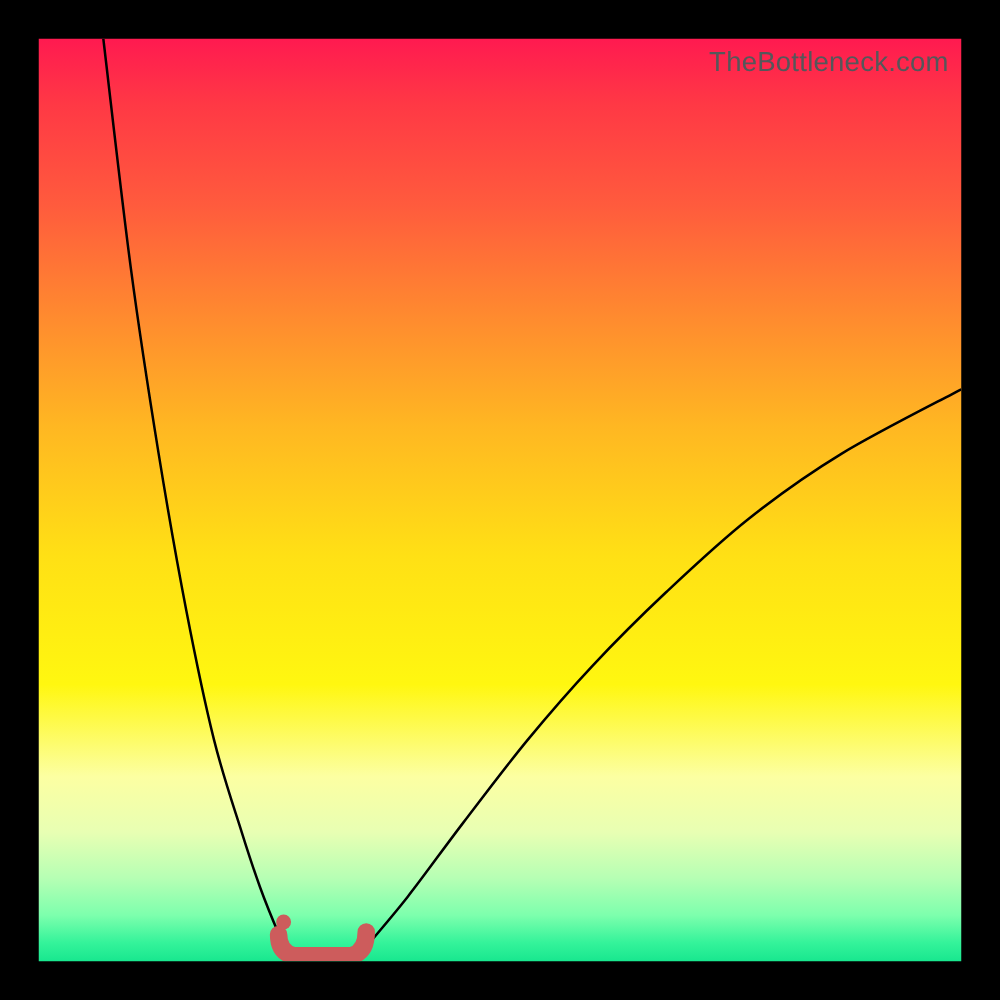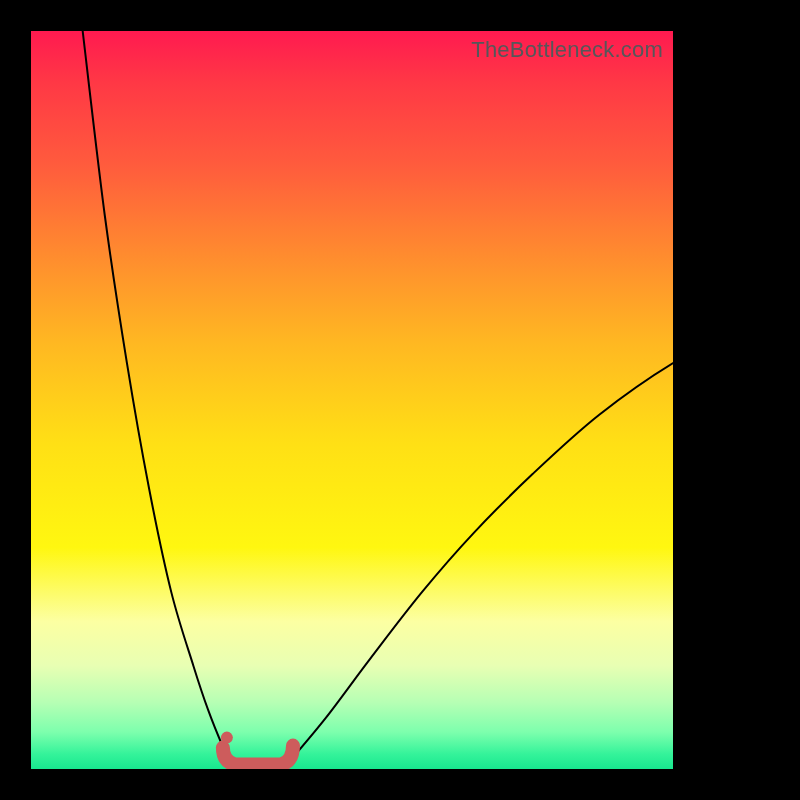--- a/index.html
+++ b/index.html
@@ -8,21 +8,21 @@
     width: 800px;
     height: 800px;
     background: #000000;
     overflow: hidden;
     font-family: Arial, Helvetica, sans-serif;
   }
   .frame {
     position: absolute;
     left: 31px;
     top: 31px;
-    width: 642px;
+    width: 738px;
     height: 738px;
     overflow: hidden;
     
     background: linear-gradient(to bottom,
       #ff1a50 0%,
       #ff3845 7%,
       #ff5b3d 18%,
       #ff8a2f 30%,
       #ffb722 42%,
       #ffe015 56%,

